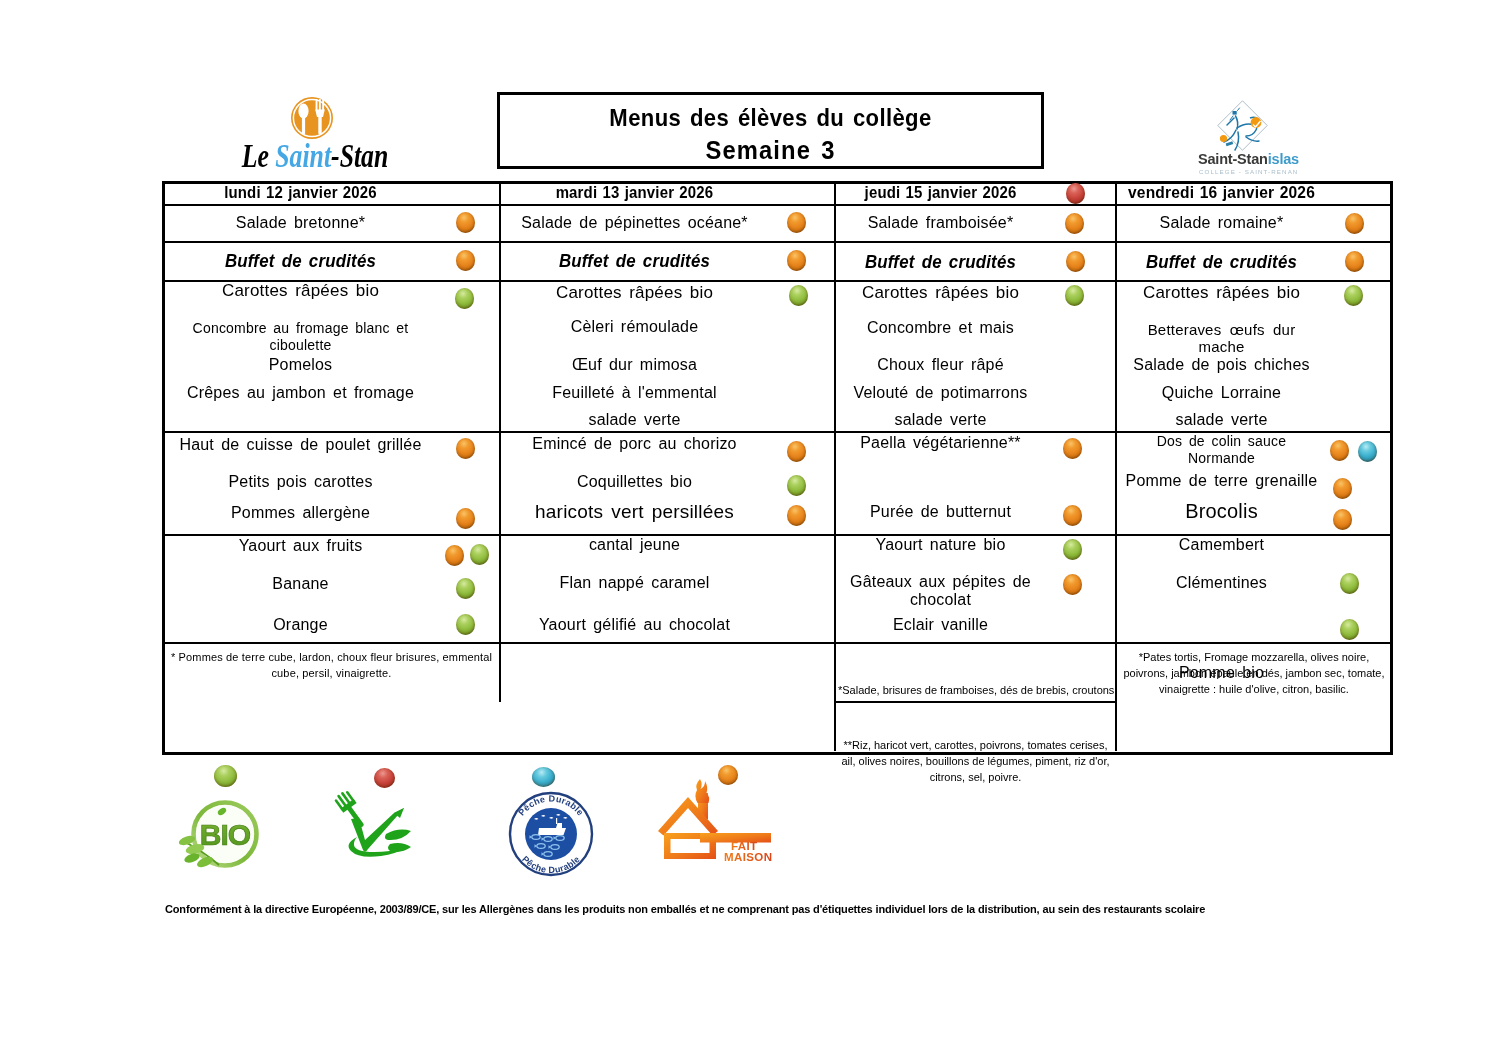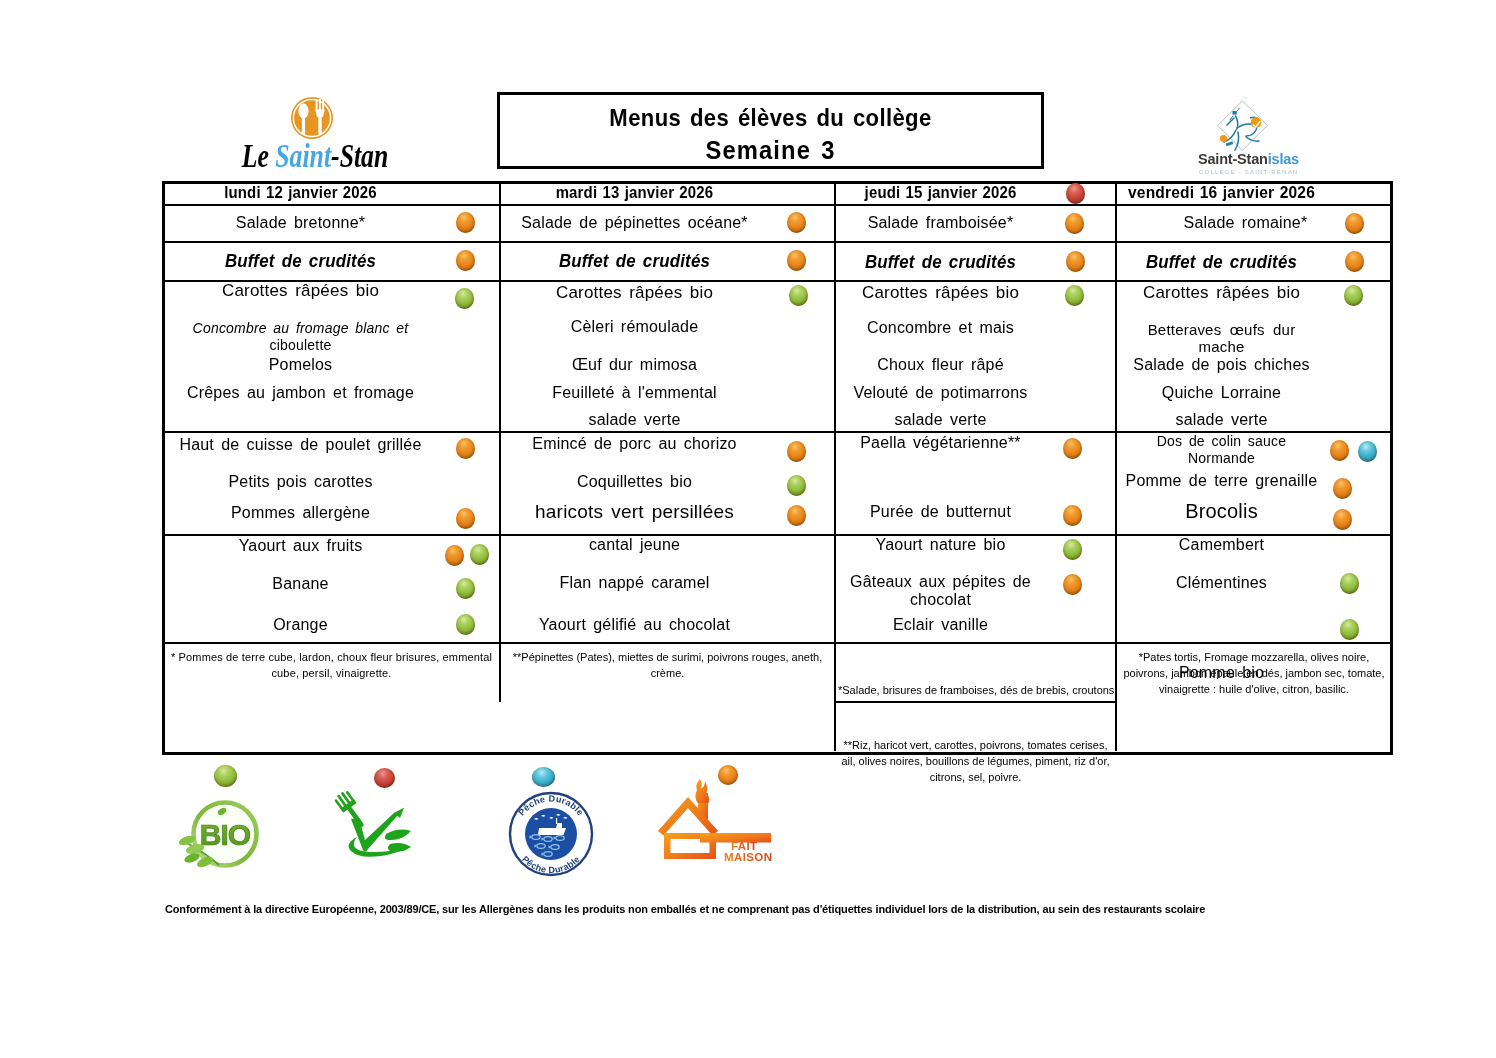--- a/index.html
+++ b/index.html
@@ -89,21 +89,21 @@
 
 <div class="t c1 hd" style="top:183px;">lundi 12 janvier 2026</div>
 <div class="t c2 hd" style="top:183px;">mardi 13 janvier 2026</div>
 <div class="t c3 hd" style="top:183px;">jeudi 15 janvier 2026</div>
 <div class="t c4 hd" style="top:183px;transform:scaleX(.915);">vendredi 16 janvier 2026</div>
 <div class="dot dr" style="left:1066px;top:183px;"></div>
 
 <div class="t c1" style="top:213px;">Salade bretonne*</div>
 <div class="t c2" style="top:213px;">Salade de pépinettes océane*</div>
 <div class="t c3" style="top:213px;">Salade framboisée*</div>
-<div class="t c4" style="top:213px;padding-left:24px;">Salade romaine*</div>
+<div class="t c4" style="top:213px;">Salade romaine*</div>
 <div class="dot do" style="left:456px;top:212px;"></div>
 <div class="dot do" style="left:787px;top:212px;"></div>
 <div class="dot do" style="left:1065px;top:213px;"></div>
 <div class="dot do" style="left:1345px;top:213px;"></div>
 
 <div class="t c1 bf" style="top:251px;">Buffet de crudités</div>
 <div class="t c2 bf" style="top:251px;">Buffet de crudités</div>
 <div class="t c3 bf" style="top:252px;">Buffet de crudités</div>
 <div class="t c4 bf" style="top:252px;">Buffet de crudités</div>
 <div class="dot do" style="left:456px;top:250px;"></div>
@@ -113,21 +113,21 @@
 
 <div class="t c1" style="top:281px;font-size:17px;">Carottes râpées bio</div>
 <div class="t c2" style="top:283px;font-size:17px;">Carottes râpées bio</div>
 <div class="t c3" style="top:283px;font-size:17px;">Carottes râpées bio</div>
 <div class="t c4" style="top:283px;font-size:17px;">Carottes râpées bio</div>
 <div class="dot dg" style="left:455px;top:288px;"></div>
 <div class="dot dg" style="left:789px;top:285px;"></div>
 <div class="dot dg" style="left:1065px;top:285px;"></div>
 <div class="dot dg" style="left:1344px;top:285px;"></div>
 
-<div class="t c1 sm" style="top:318px;font-style:italic;">Concombre au fromage blanc et</div>
+<div class="t c1 sm" style="top:318px;">Concombre au fromage blanc et</div>
 <div class="t c1 sm" style="top:335px;">ciboulette</div>
 <div class="t c2" style="top:317px;">Cèleri rémoulade</div>
 <div class="t c3" style="top:318px;">Concombre et mais</div>
 <div class="t c4 s15" style="top:320px;word-spacing:4px;">Betteraves œufs dur</div>
 <div class="t c4 s15" style="top:337px;">mache</div>
 
 <div class="t c1" style="top:355px;">Pomelos</div>
 <div class="t c2" style="top:355px;">Œuf dur mimosa</div>
 <div class="t c3" style="top:355px;">Choux fleur râpé</div>
 <div class="t c4" style="top:355px;">Salade de pois chiches</div>
@@ -185,21 +185,20 @@
 <div class="dot dg" style="left:1340px;top:573px;"></div>
 
 <div class="t c1" style="top:615px;">Orange</div>
 <div class="t c2" style="top:615px;">Yaourt gélifié au chocolat</div>
 <div class="t c3" style="top:615px;">Eclair vanille</div>
 <div class="t c4" style="top:615px;margin-top:48px;">Pomme bio</div>
 <div class="dot dg" style="left:456px;top:614px;"></div>
 <div class="dot dg" style="left:1340px;top:619px;"></div>
 
 <div class="fn f1" style="top:649px;letter-spacing:.15px;">* Pommes de terre cube, lardon, choux fleur brisures, emmental<br>cube, persil, vinaigrette.</div>
-<div class="fn f2" style="top:649px;">**Pépinettes (Pates), miettes de surimi, poivrons rouges, aneth,<br>crème.</div>
 <div class="fn f3" style="top:649px;white-space:nowrap;">*Salade, brisures de framboises, dés de brebis, croutons</div>
 <div class="fn f3" style="top:704px;">**Riz, haricot vert, carottes, poivrons, tomates cerises,<br>ail, olives noires, bouillons de légumes, piment, riz d'or,<br>citrons, sel, poivre.</div>
 <div class="fn f4" style="top:649px;">*Pates tortis, Fromage mozzarella, olives noire,<br>poivrons, jambon épaule en dés, jambon sec, tomate,<br>vinaigrette : huile d'olive, citron, basilic.</div>
 
 <div class="dot dg" style="left:214px;top:765px;width:23px;height:22px;"></div>
 <div class="dot dr" style="left:374px;top:768px;width:21px;height:20px;"></div>
 <div class="dot db" style="left:532px;top:767px;width:23px;height:20px;"></div>
 <div class="dot do" style="left:718px;top:765px;width:20px;height:20px;"></div>
 
 <svg style="position:absolute;left:175px;top:795px;" width="100" height="92" viewBox="0 0 100 92">

